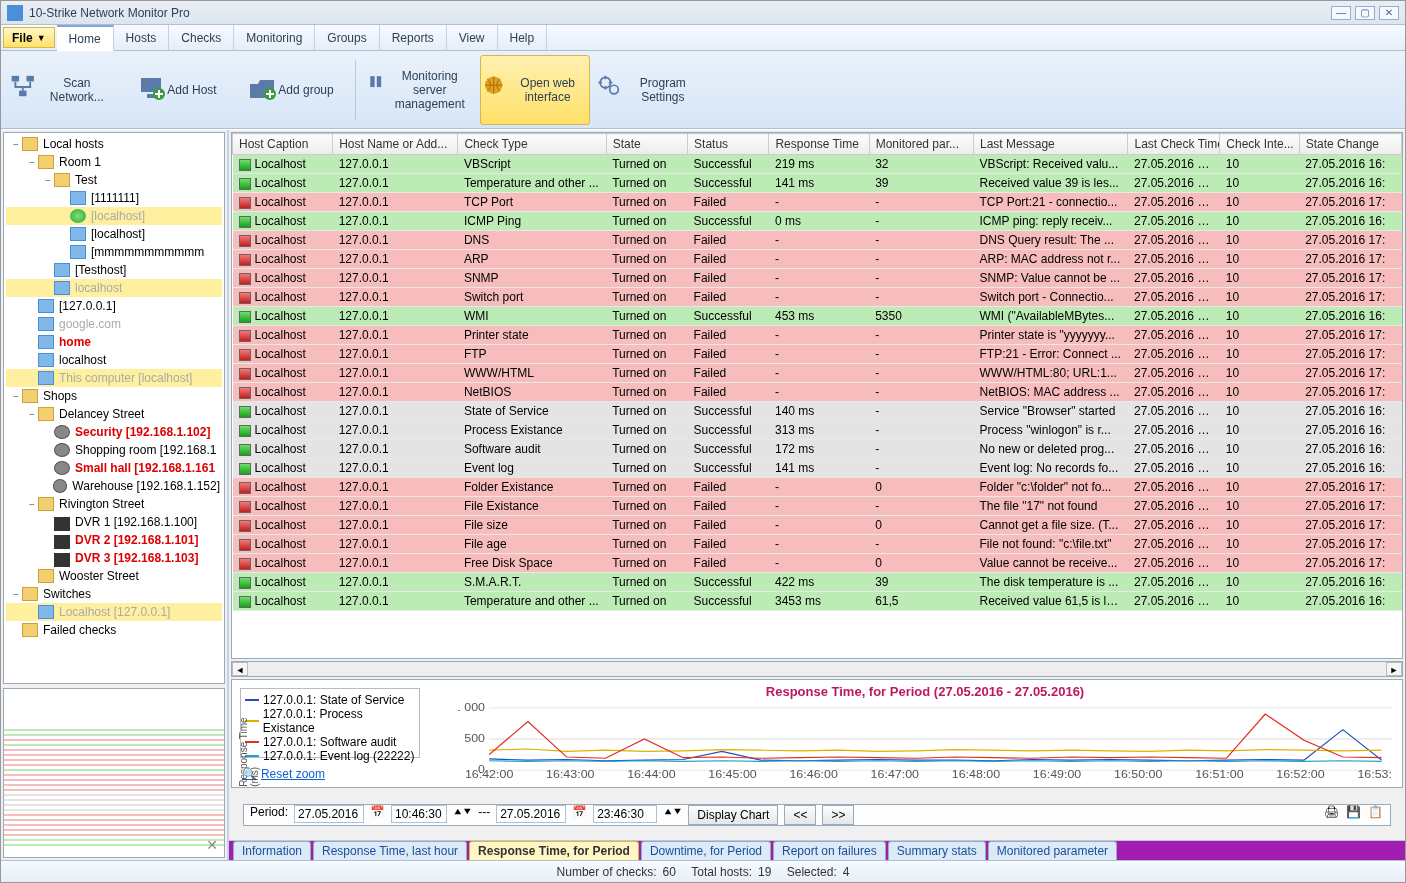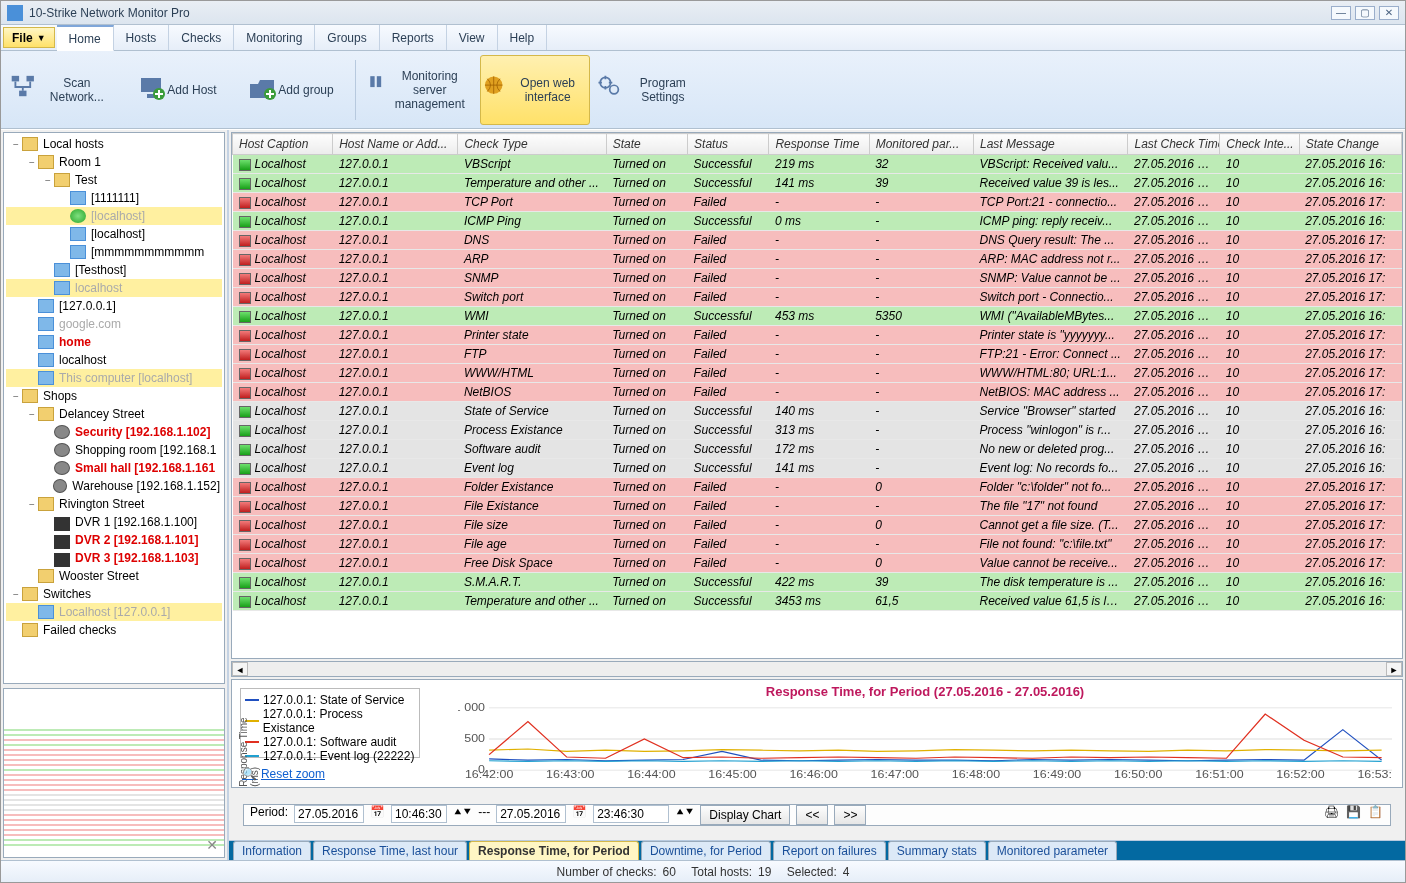--- a/index.html
+++ b/index.html
@@ -42,21 +42,21 @@
 .tree-row.sel { background:#fff0a0; }
 .tree-row.red .lbl { color:#d00; font-weight:bold; }
 .tree-row.gray .lbl { color:#aaa; }
 .mini-pane { height:170px; border:1px solid #9ab; margin:2px; background:#fff; position:relative; overflow:hidden; }
 .mini-pane .stripes { position:absolute; top:40px; left:0; right:0; }
 .mini-pane .stripe { height:2px; margin-bottom:3px; }
 .mini-close { position:absolute; bottom:4px; right:6px; color:#888; font-size:14px; cursor:pointer; }
 
 
 .right-col { flex:1; display:flex; flex-direction:column; overflow:hidden; }
-.grid-wrap { height:621px; overflow:auto; border:1px solid #9ab; margin:2px; background:#fff;font-style:italic; }
+.grid-wrap { height:621px; overflow:auto; border:1px solid #9ab; margin:2px; background:#fff; }
 table.grid { width:100%; border-collapse:collapse; table-layout:fixed; }
 table.grid th { background:linear-gradient(#fdfdfd,#ececec); border:1px solid #ccc; padding:3px 6px; text-align:left; font-weight:normal; color:#333; position:sticky; top:0; height:20px; white-space:nowrap; overflow:hidden; }
 table.grid td { border-bottom:1px solid #e8e8e8; padding:2px 6px; height:18px; white-space:nowrap; overflow:hidden; text-overflow:ellipsis; }
 tr.row-green td { background:#bdebb6; }
 tr.row-red td { background:#f7bdbd; }
 tr.row-gray td { background:#e4e4e4; }
 .status-dot { display:inline-block; width:12px; height:12px; border:1px solid #666; margin-right:4px; vertical-align:middle; }
 .dot-g { background:linear-gradient(#6de06d,#18a018); }
 .dot-r { background:linear-gradient(#f27a7a,#c01e1e); }
 
@@ -76,21 +76,21 @@
 .ylabel { position:absolute; left:6px; top:20px; font-size:10px; color:#555; writing-mode:vertical-rl; transform:rotate(180deg); }
 
 
 .period-bar { height:26px; border:1px solid #9ab; margin:14px; background:#fdfdfd; display:flex; align-items:flex-start; padding:0 6px; gap:6px; }
 .period-bar input { border:1px solid #b0c0d0; padding:1px 3px; font-size:12px; }
 .period-bar button { border:1px solid #9ab; background:linear-gradient(#fdfdfd,#e6e6e6); padding:2px 8px; cursor:pointer; }
 .period-icons { margin-left:auto; display:flex; gap:6px; }
 .period-icons span { width:16px; height:16px; cursor:pointer; }
 
 
-.bottom-tabs { height:22px; display:flex; align-items:flex-end; padding:0 4px; background:#0369a1; border-top:1px solid #b8cadf; }
+.bottom-tabs { height:22px; display:flex; align-items:flex-end; padding:0 4px; background:#a21caf; border-top:1px solid #b8cadf; }
 .bottom-tabs .btab { padding:2px 8px; border:1px solid #9ab; border-bottom:none; background:#dce9f7; margin-right:2px; border-radius:3px 3px 0 0; cursor:pointer; color:#1a4f99; }
 .bottom-tabs .btab.active { background:#fff6c4; border-color:#d4b84a; font-weight:bold; color:#333; }
 
 
 .statusbar { height:22px; background:linear-gradient(#f7faff,#e6eef8); border-top:1px solid #b0c0d0; display:flex; align-items:center; justify-content:center; color:#333; gap:6px; }
 </style>
 </head>
 <body>
 
 <div class="titlebar">
@@ -754,21 +754,21 @@
 
     <div class="period-bar">
       <span>Period:</span>
       <input style="width: 70px;" value="27.05.2016">
       <span>📅</span>
       <input style="width: 56px;" value="10:46:30">
       <span>⯅⯆</span>
       <span>---</span>
       <input style="width: 70px;" value="27.05.2016">
       <span>📅</span>
-      <input style="width: 76px;" value="23:46:30">
+      <input style="width: 64px;" value="23:46:30">
       <span>⯅⯆</span>
       <button>Display Chart</button>
       <button>&lt;&lt;</button>
       <button>&gt;&gt;</button>
       <div class="period-icons">
         <span>🖨</span>
         <span>💾</span>
         <span>📋</span>
       </div>
     </div>

